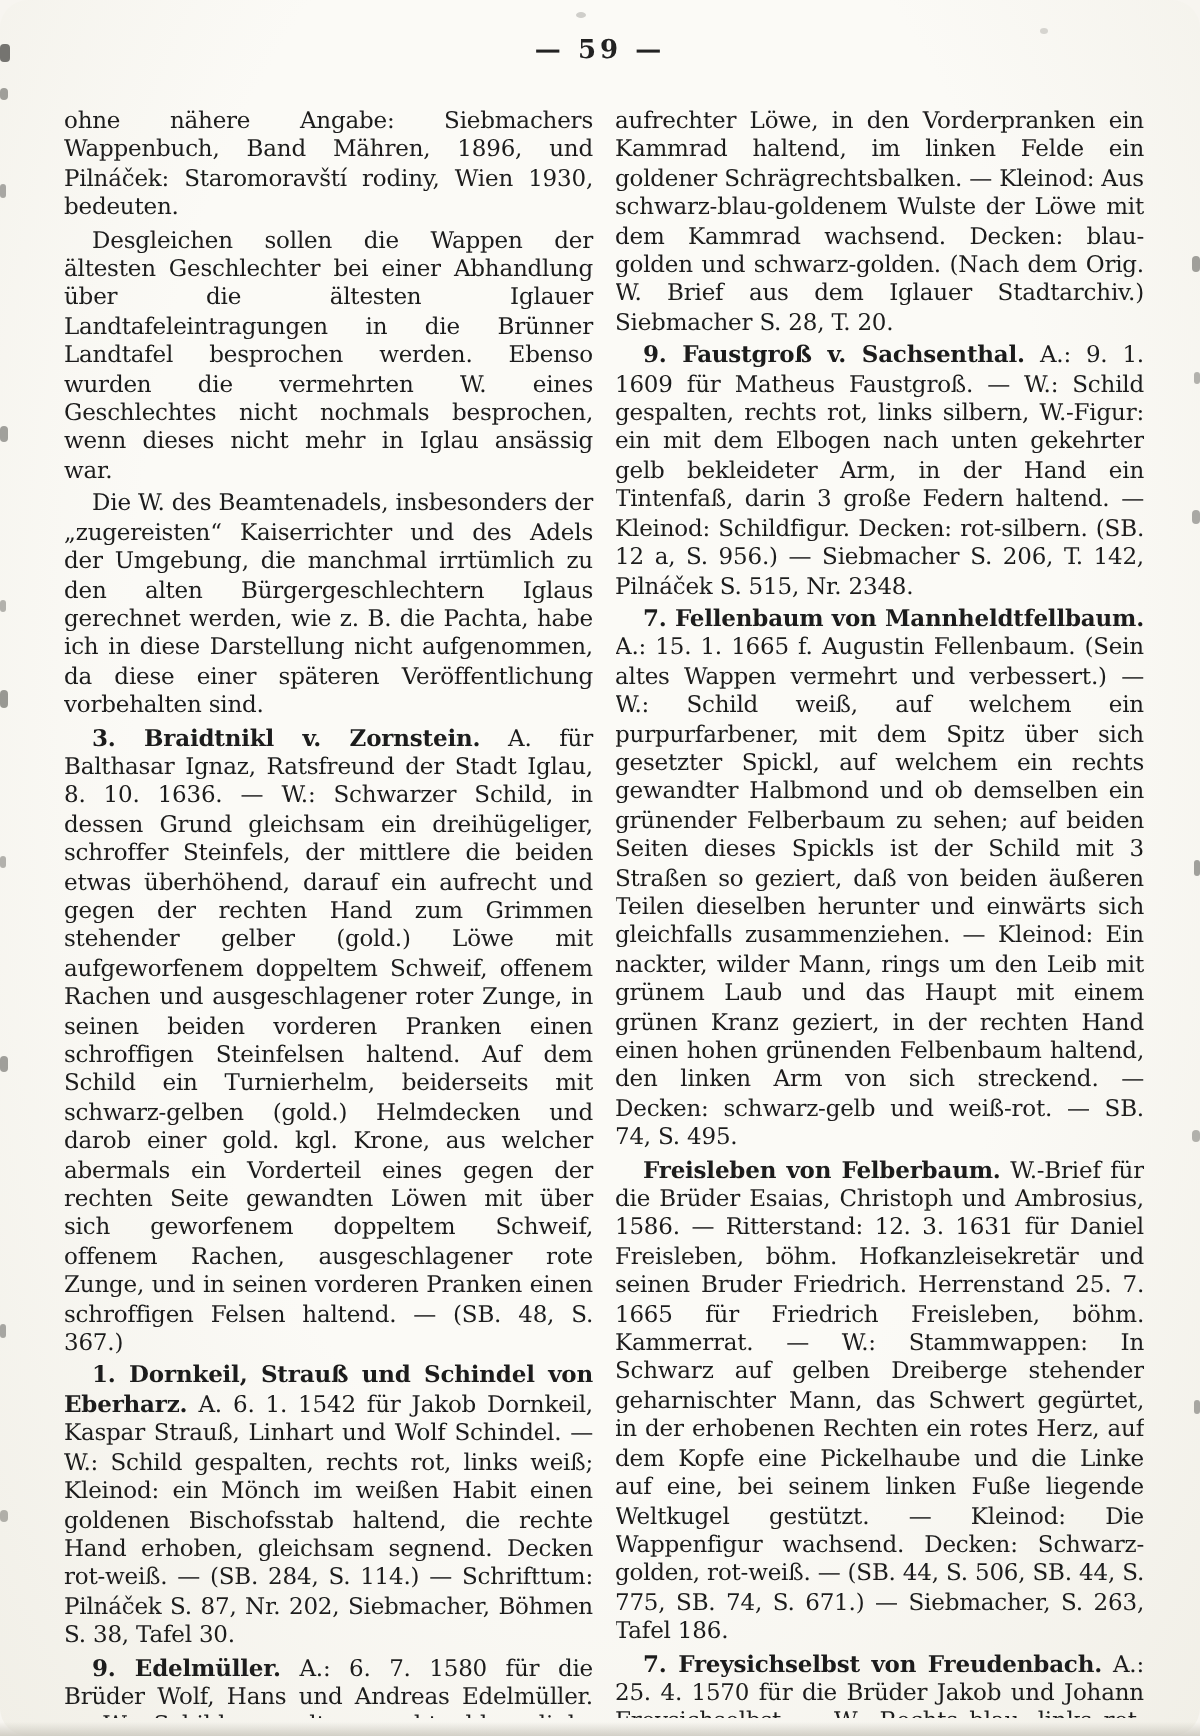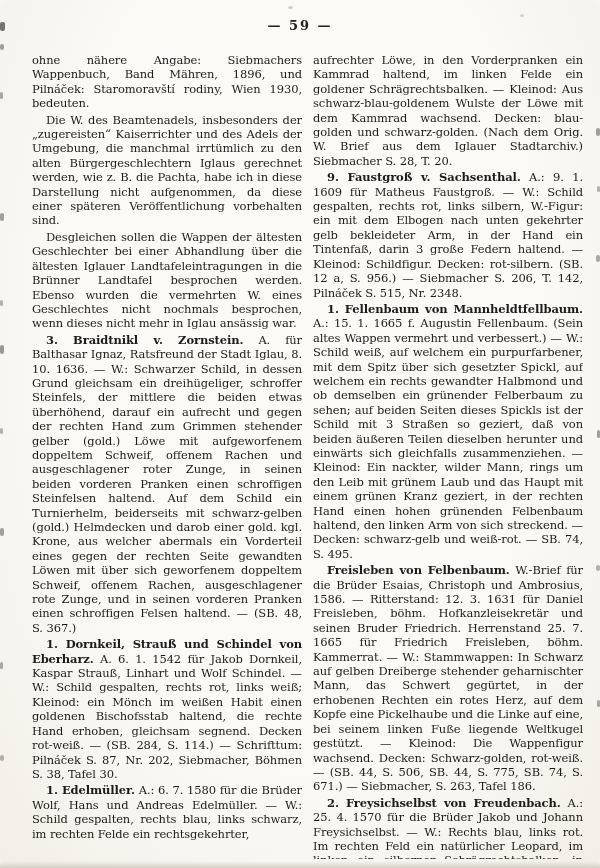--- a/index.html
+++ b/index.html
@@ -18,21 +18,21 @@
     text-align:center;
     font-weight:bold;
     font-size:13px;
     letter-spacing:2px;
     padding-top:18px;
     color:#222;
   }
   .columns{
     display:flex;
     gap:11px;
-    padding:20px 17px 0 32px;
+    padding:20px 28px 0 32px;
     height:806px;
     overflow:hidden;
   }
   .col{
     width:50%;
     text-align:justify;
     font-size:11.5px;
     line-height:14.4px;
     letter-spacing:-0.1px;
     hyphens:auto;-webkit-hyphens:auto;
@@ -53,52 +53,52 @@
 <body>
 
 <div class="page">
 
   <div class="page-number">— 59 —</div>
 
   <div class="columns">
 
     <div class="col">
       <p>ohne nähere Angabe: Siebmachers Wappenbuch, Band Mähren, 1896, und Pilnáček: Staromoravští rodiny, Wien 1930, bedeuten.</p>
+      <p class="ind">Desgleichen sollen die Wappen der ältesten Geschlechter bei einer Abhandlung über die ältesten Iglauer Landtafeleintragungen in die Brünner Landtafel besprochen werden. Ebenso wurden die vermehrten W. eines Geschlechtes nicht nochmals besprochen, wenn dieses nicht mehr in Iglau ansässig war.</p>
       <p class="ind">Die W. des Beamtenadels, insbesonders der „zugereisten“ Kaiserrichter und des Adels der Umgebung, die manchmal irrtümlich zu den alten Bürgergeschlechtern Iglaus gerechnet werden, wie z. B. die Pachta, habe ich in diese Darstellung nicht aufgenommen, da diese einer späteren Veröffentlichung vorbehalten sind.</p>
-      <p class="ind">Desgleichen sollen die Wappen der ältesten Geschlechter bei einer Abhandlung über die ältesten Iglauer Landtafeleintragungen in die Brünner Landtafel besprochen werden. Ebenso wurden die vermehrten W. eines Geschlechtes nicht nochmals besprochen, wenn dieses nicht mehr in Iglau ansässig war.</p>
       <p class="ind">
         <b class="lead">3. Braidtnikl v. Zornstein.</b>
         <span>A. für Balthasar Ignaz, Ratsfreund der Stadt Iglau, 8. 10. 1636. — W.: Schwarzer Schild, in dessen Grund gleichsam ein dreihügeliger, schroffer Steinfels, der mittlere die beiden etwas überhöhend, darauf ein aufrecht und gegen der rechten Hand zum Grimmen stehender gelber (gold.) Löwe mit aufgeworfenem doppeltem Schweif, offenem Rachen und ausgeschlagener roter Zunge, in seinen beiden vorderen Pranken einen schroffigen Steinfelsen haltend. Auf dem Schild ein Turnierhelm, beiderseits mit schwarz-gelben (gold.) Helmdecken und darob einer gold. kgl. Krone, aus welcher abermals ein Vorderteil eines gegen der rechten Seite gewandten Löwen mit über sich geworfenem doppeltem Schweif, offenem Rachen, ausgeschlagener rote Zunge, und in seinen vorderen Pranken einen schroffigen Felsen haltend. — (SB. 48, S. 367.)</span>
       </p>
       <p class="ind">
         <b class="lead">1. Dornkeil, Strauß und Schindel von Eberharz.</b>
         <span>A. 6. 1. 1542 für Jakob Dornkeil, Kaspar Strauß, Linhart und Wolf Schindel. — W.: Schild gespalten, rechts rot, links weiß; Kleinod: ein Mönch im weißen Habit einen goldenen Bischofsstab haltend, die rechte Hand erhoben, gleichsam segnend. Decken rot-weiß. — (SB. 284, S. 114.) — Schrifttum: Pilnáček S. 87, Nr. 202, Siebmacher, Böhmen S. 38, Tafel 30.</span>
       </p>
       <p class="ind">
-        <b class="lead">1. Edelmüller.</b>
+        <b class="lead">9. Edelmüller.</b>
         <span>A.: 6. 7. 1580 für die Brüder Wolf, Hans und Andreas Edelmüller. — W.: Schild gespalten, rechts blau, links schwarz, im rechten Felde ein rechtsgekehrter,</span>
       </p>
     </div>
 
     <div class="col">
       <p>aufrechter Löwe, in den Vorderpranken ein Kammrad haltend, im linken Felde ein goldener Schrägrechtsbalken. — Kleinod: Aus schwarz-blau-goldenem Wulste der Löwe mit dem Kammrad wachsend. Decken: blau-golden und schwarz-golden. (Nach dem Orig. W. Brief aus dem Iglauer Stadtarchiv.) Siebmacher S. 28, T. 20.</p>
       <p class="ind">
         <b class="lead">9. Faustgroß v. Sachsenthal.</b>
         <span>A.: 9. 1. 1609 für Matheus Faustgroß. — W.: Schild gespalten, rechts rot, links silbern, W.-Figur: ein mit dem Elbogen nach unten gekehrter gelb bekleideter Arm, in der Hand ein Tintenfaß, darin 3 große Federn haltend. — Kleinod: Schildfigur. Decken: rot-silbern. (SB. 12 a, S. 956.) — Siebmacher S. 206, T. 142, Pilnáček S. 515, Nr. 2348.</span>
       </p>
       <p class="ind">
-        <b class="lead">1. Fellenbaum von Mannheldtfellbaum.</b>
+        <b class="lead">7. Fellenbaum von Mannheldtfellbaum.</b>
         <span>A.: 15. 1. 1665 f. Augustin Fellenbaum. (Sein altes Wappen vermehrt und verbessert.) — W.: Schild weiß, auf welchem ein purpurfarbener, mit dem Spitz über sich gesetzter Spickl, auf welchem ein rechts gewandter Halbmond und ob demselben ein grünender Felberbaum zu sehen; auf beiden Seiten dieses Spickls ist der Schild mit 3 Straßen so geziert, daß von beiden äußeren Teilen dieselben herunter und einwärts sich gleichfalls zusammenziehen. — Kleinod: Ein nackter, wilder Mann, rings um den Leib mit grünem Laub und das Haupt mit einem grünen Kranz geziert, in der rechten Hand einen hohen grünenden Felbenbaum haltend, den linken Arm von sich streckend. — Decken: schwarz-gelb und weiß-rot. — SB. 74, S. 495.</span>
       </p>
       <p class="ind">
-        <b class="lead">Freisleben von Felbenbaum.</b>
+        <b class="lead">Freisleben von Felberbaum.</b>
         <span>W.-Brief für die Brüder Esaias, Christoph und Ambrosius, 1586. — Ritterstand: 12. 3. 1631 für Daniel Freisleben, böhm. Hofkanzleisekretär und seinen Bruder Friedrich. Herrenstand 25. 7. 1665 für Friedrich Freisleben, böhm. Kammerrat. — W.: Stammwappen: In Schwarz auf gelben Dreiberge stehender geharnischter Mann, das Schwert gegürtet, in der erhobenen Rechten ein rotes Herz, auf dem Kopfe eine Pickelhaube und die Linke auf eine, bei seinem linken Fuße liegende Weltkugel gestützt. — Kleinod: Die Wappenfigur wachsend. Decken: Schwarz-golden, rot-weiß. — (SB. 44, S. 506, SB. 44, S. 775, SB. 74, S. 671.) — Siebmacher, S. 263, Tafel 186.</span>
       </p>
       <p class="ind">
-        <b class="lead">2. Freysichselbst von Freudenbach.</b>
+        <b class="lead">7. Freysichselbst von Freudenbach.</b>
         <span>A.: 25. 4. 1570 für die Brüder Jakob und Johann Freysichselbst. — W.: Rechts blau, links rot. Im rechten Feld ein natürlicher Leopard, im linken ein silberner Schrägrechtsbalken, in jedem Teil des Feldes eine Rose bei verwechselter Farbe. — Kleinod: Flug, rechts rot mit</span>
       </p>
     </div>
 
   </div>
 
   <div class="artifact" style="left:0;top:22px;width:5px;height:9px;opacity:.75;"></div>
   <div class="artifact" style="left:0;top:44px;width:4px;height:6px;opacity:.5;"></div>
   <div class="artifact" style="left:0;top:92px;width:3px;height:7px;opacity:.45;"></div>
   <div class="artifact" style="left:0;top:213px;width:4px;height:8px;opacity:.5;"></div>

